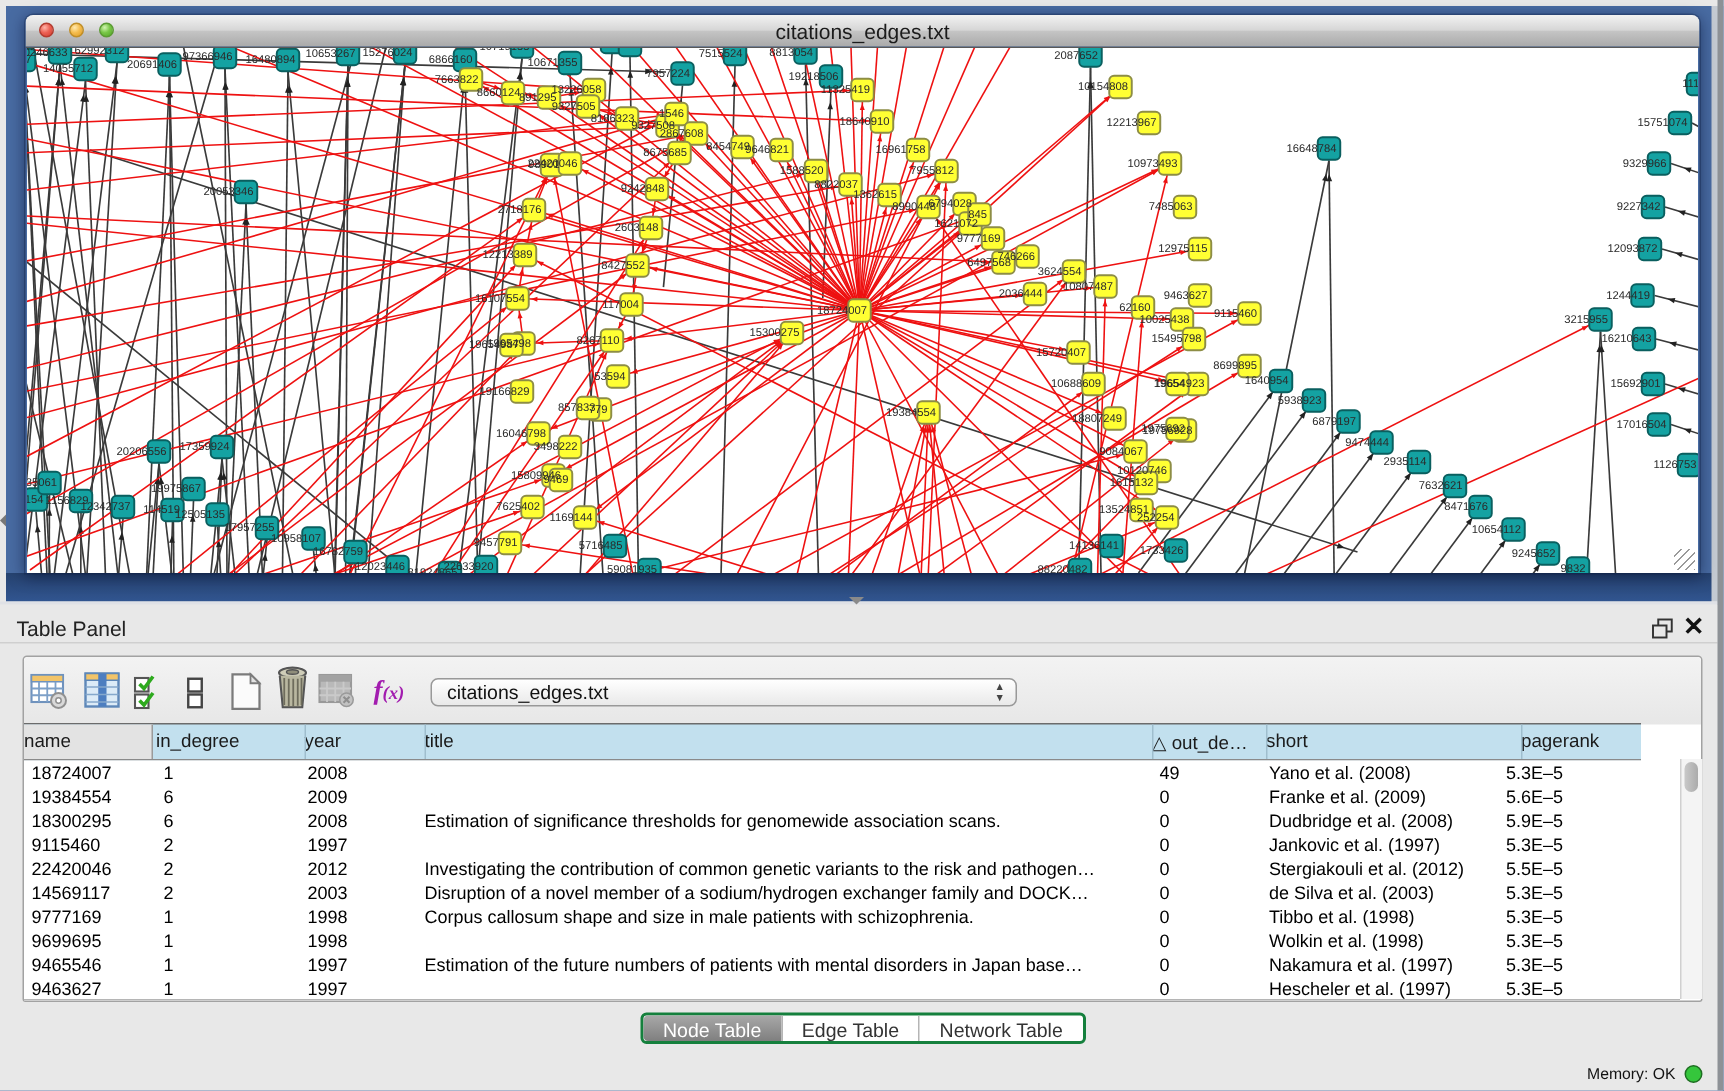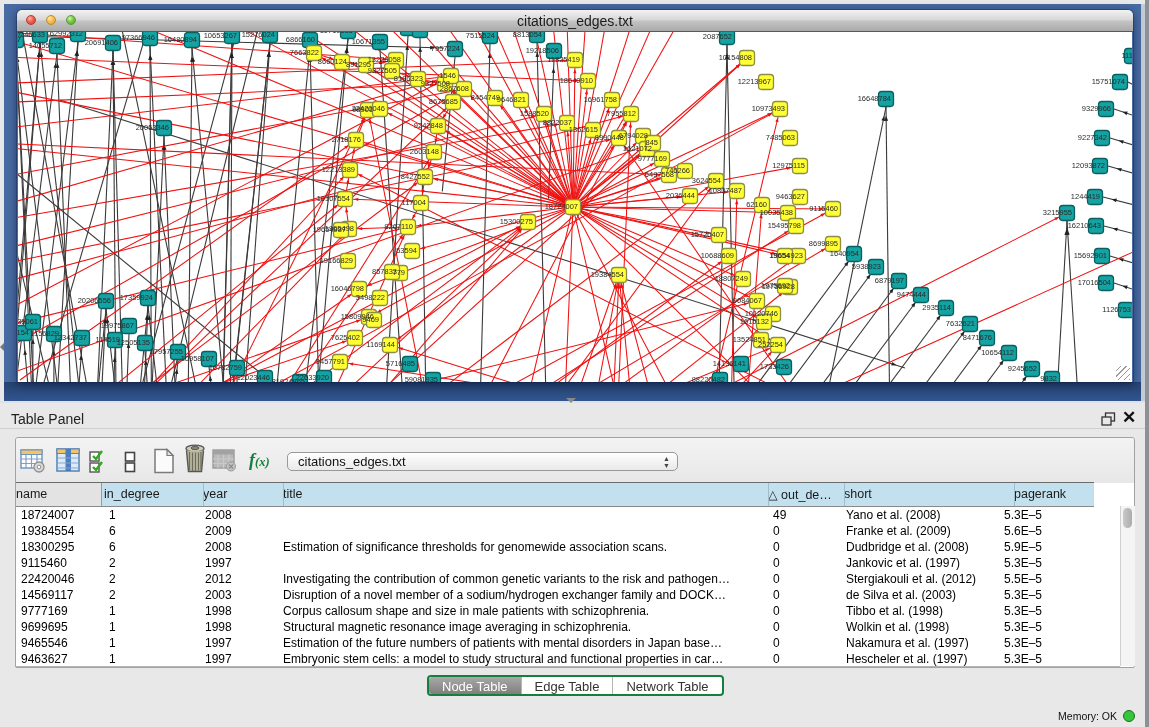--- a/index.html
+++ b/index.html
@@ -874,21 +874,21 @@
 <path d="M3.5 7.5l2 21h13l2-21" fill="#b9b7a0" stroke="#555" stroke-width="1.4"></path>
 <path d="M6.5 9v18M9.5 9.5v18.5M12.5 9.5v18.5M15.5 9.5v18M18 9v18" stroke="#6e6c5c" stroke-width="1.2"></path>
 </svg>
 <svg class="ic" style="left:212px;width:25px;height:25px" viewBox="0 0 25 25">
 <rect x="1" y="2" width="21" height="18" fill="#b9b9b9" stroke="#999" stroke-width="1.4"></rect>
 <rect x="1" y="2" width="21" height="4.5" fill="#a2a2a2"></rect>
 <path d="M1 11h21M1 15.5h21M6 6.5v13.5M11.5 6.5v13.5M17 6.5v13.5" stroke="#cacaca" stroke-width="1.2"></path>
 <circle cx="19" cy="18.5" r="4.5" fill="#c2c2c2" stroke="#9a9a9a"></circle>
 <path d="M17 16.5l4 4M21 16.5l-4 4" stroke="#8f8f8f" stroke-width="1.4"></path>
 </svg>
-<div class="abs" style="left:249px;top:450px;font-family:'Liberation Serif',serif;font-style:italic;font-weight:700;font-size:18px;color:#15803d">f<span style="font-size:12.5px;font-weight:700">(x)</span></div>
+<div class="abs" style="left:249px;top:450px;font-family:'Liberation Serif',serif;font-style:italic;font-weight:700;font-size:18px;color:#a21caf">f<span style="font-size:12.5px;font-weight:700">(x)</span></div>
 <div id="combo" class="abs">citations_edges.txt<span class="sp">▲<br>▼</span></div>
 <div id="thead" class="abs">
     <div style="position:absolute;left:0;top:0;width:86px;height:23px;background:#e3e3e3;border-right:1px solid #9a9a9a"></div>
   <span style="left:0px;width:86px">name</span>
   <span style="left:88px;width:99px">in_degree</span>
   <span style="left:187px;width:80px">year</span>
   <span style="left:267px;width:485px">title</span>
   <span style="left:752px;width:76px">△ out_de…</span>
   <span style="left:828px;width:170px">short</span>
   <span style="left:998px;width:60px">pagerank</span>
@@ -958,39 +958,37 @@
       <span class="c2">1998</span>
       <span class="c3">Corpus callosum shape and size in male patients with schizophrenia.</span>
       <span class="c4">0</span>
       <span class="c5">Tibbo et al. (1998)</span>
       <span class="c6">5.3E–5</span>
     </div>
 <div class="row" style="top:619px">
 <span class="c0">9699695</span>
       <span class="c1">1</span>
       <span class="c2">1998</span>
-      <span class="c3">Structural magnetic resonance image averaging in schizophrenia.</span>
       <span class="c4">0</span>
       <span class="c5">Wolkin et al. (1998)</span>
       <span class="c6">5.3E–5</span>
     </div>
 <div class="row" style="top:635px">
 <span class="c0">9465546</span>
       <span class="c1">1</span>
       <span class="c2">1997</span>
       <span class="c3">Estimation of the future numbers of patients with mental disorders in Japan base…</span>
       <span class="c4">0</span>
       <span class="c5">Nakamura et al. (1997)</span>
       <span class="c6">5.3E–5</span>
     </div>
 <div class="row" style="top:651px">
 <span class="c0">9463627</span>
       <span class="c1">1</span>
       <span class="c2">1997</span>
-      <span class="c3">Embryonic stem cells: a model to study structural and functional properties in car…</span>
       <span class="c4">0</span>
       <span class="c5">Hescheler et al. (1997)</span>
       <span class="c6">5.3E–5</span>
     </div>
 </div>
 <div id="tbot" class="abs"></div>
 <div id="sbar" class="abs"></div>
 <div id="sthumb" class="abs"></div>
 <div id="tabs" class="abs">
     <div class="t sel">Node Table</div>

